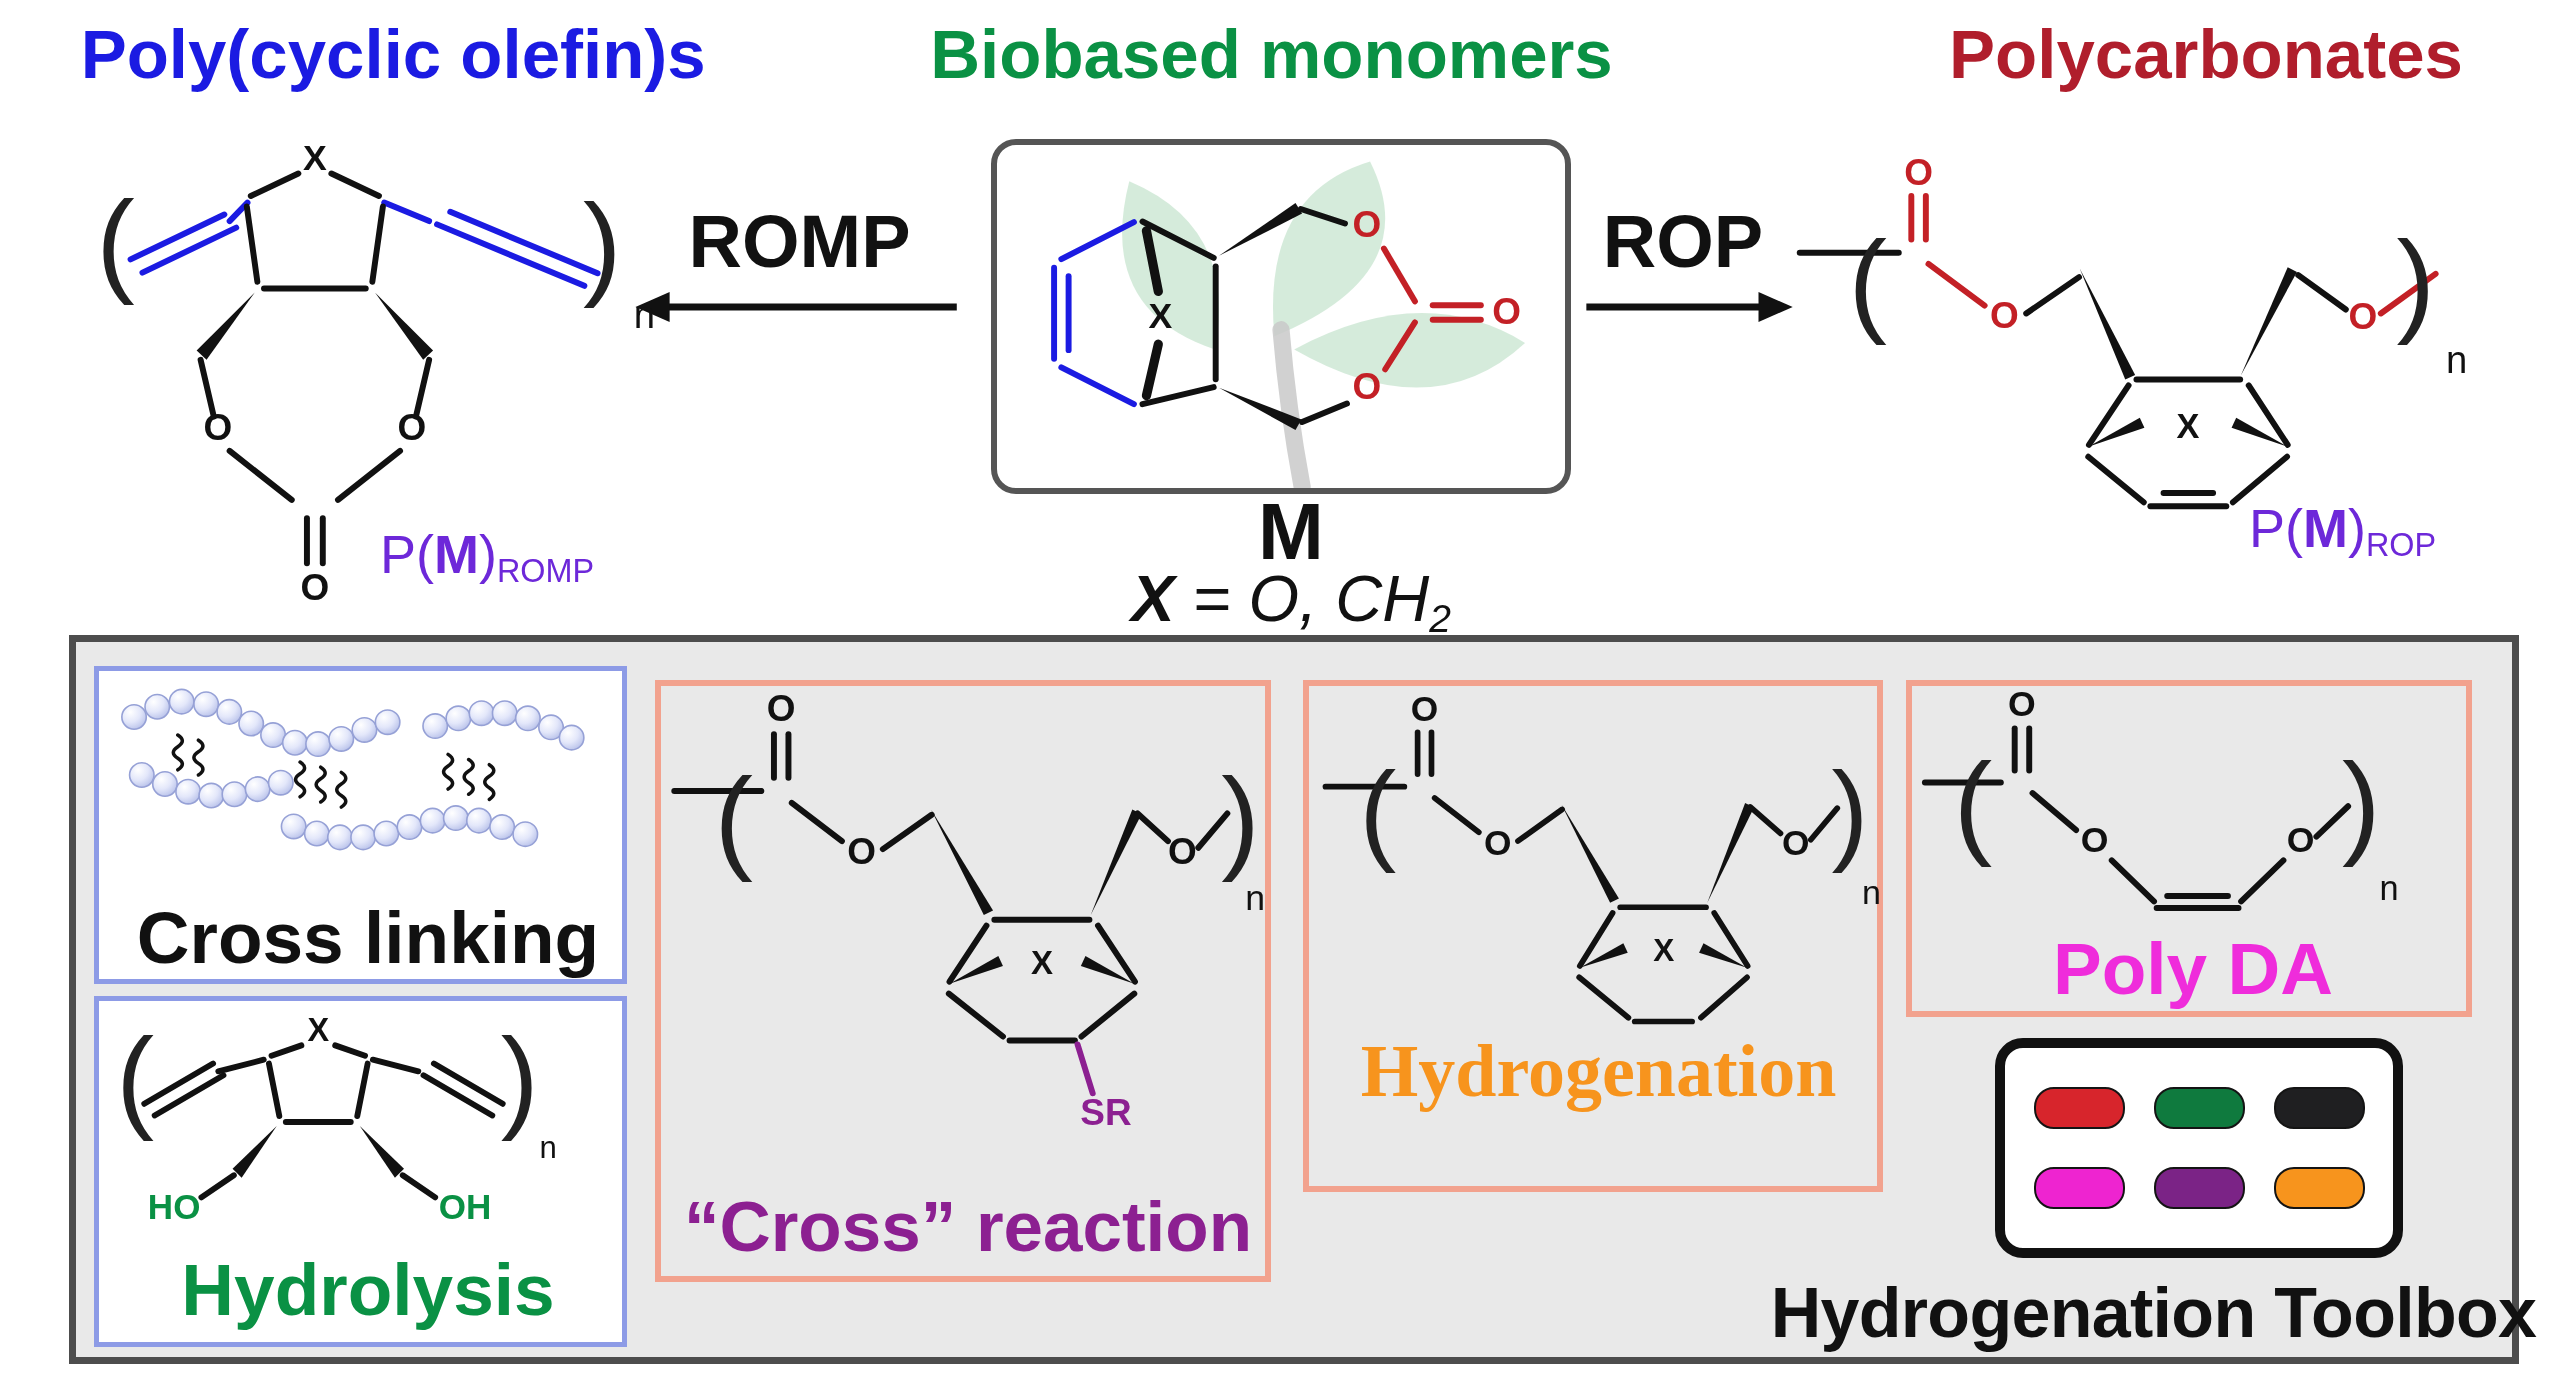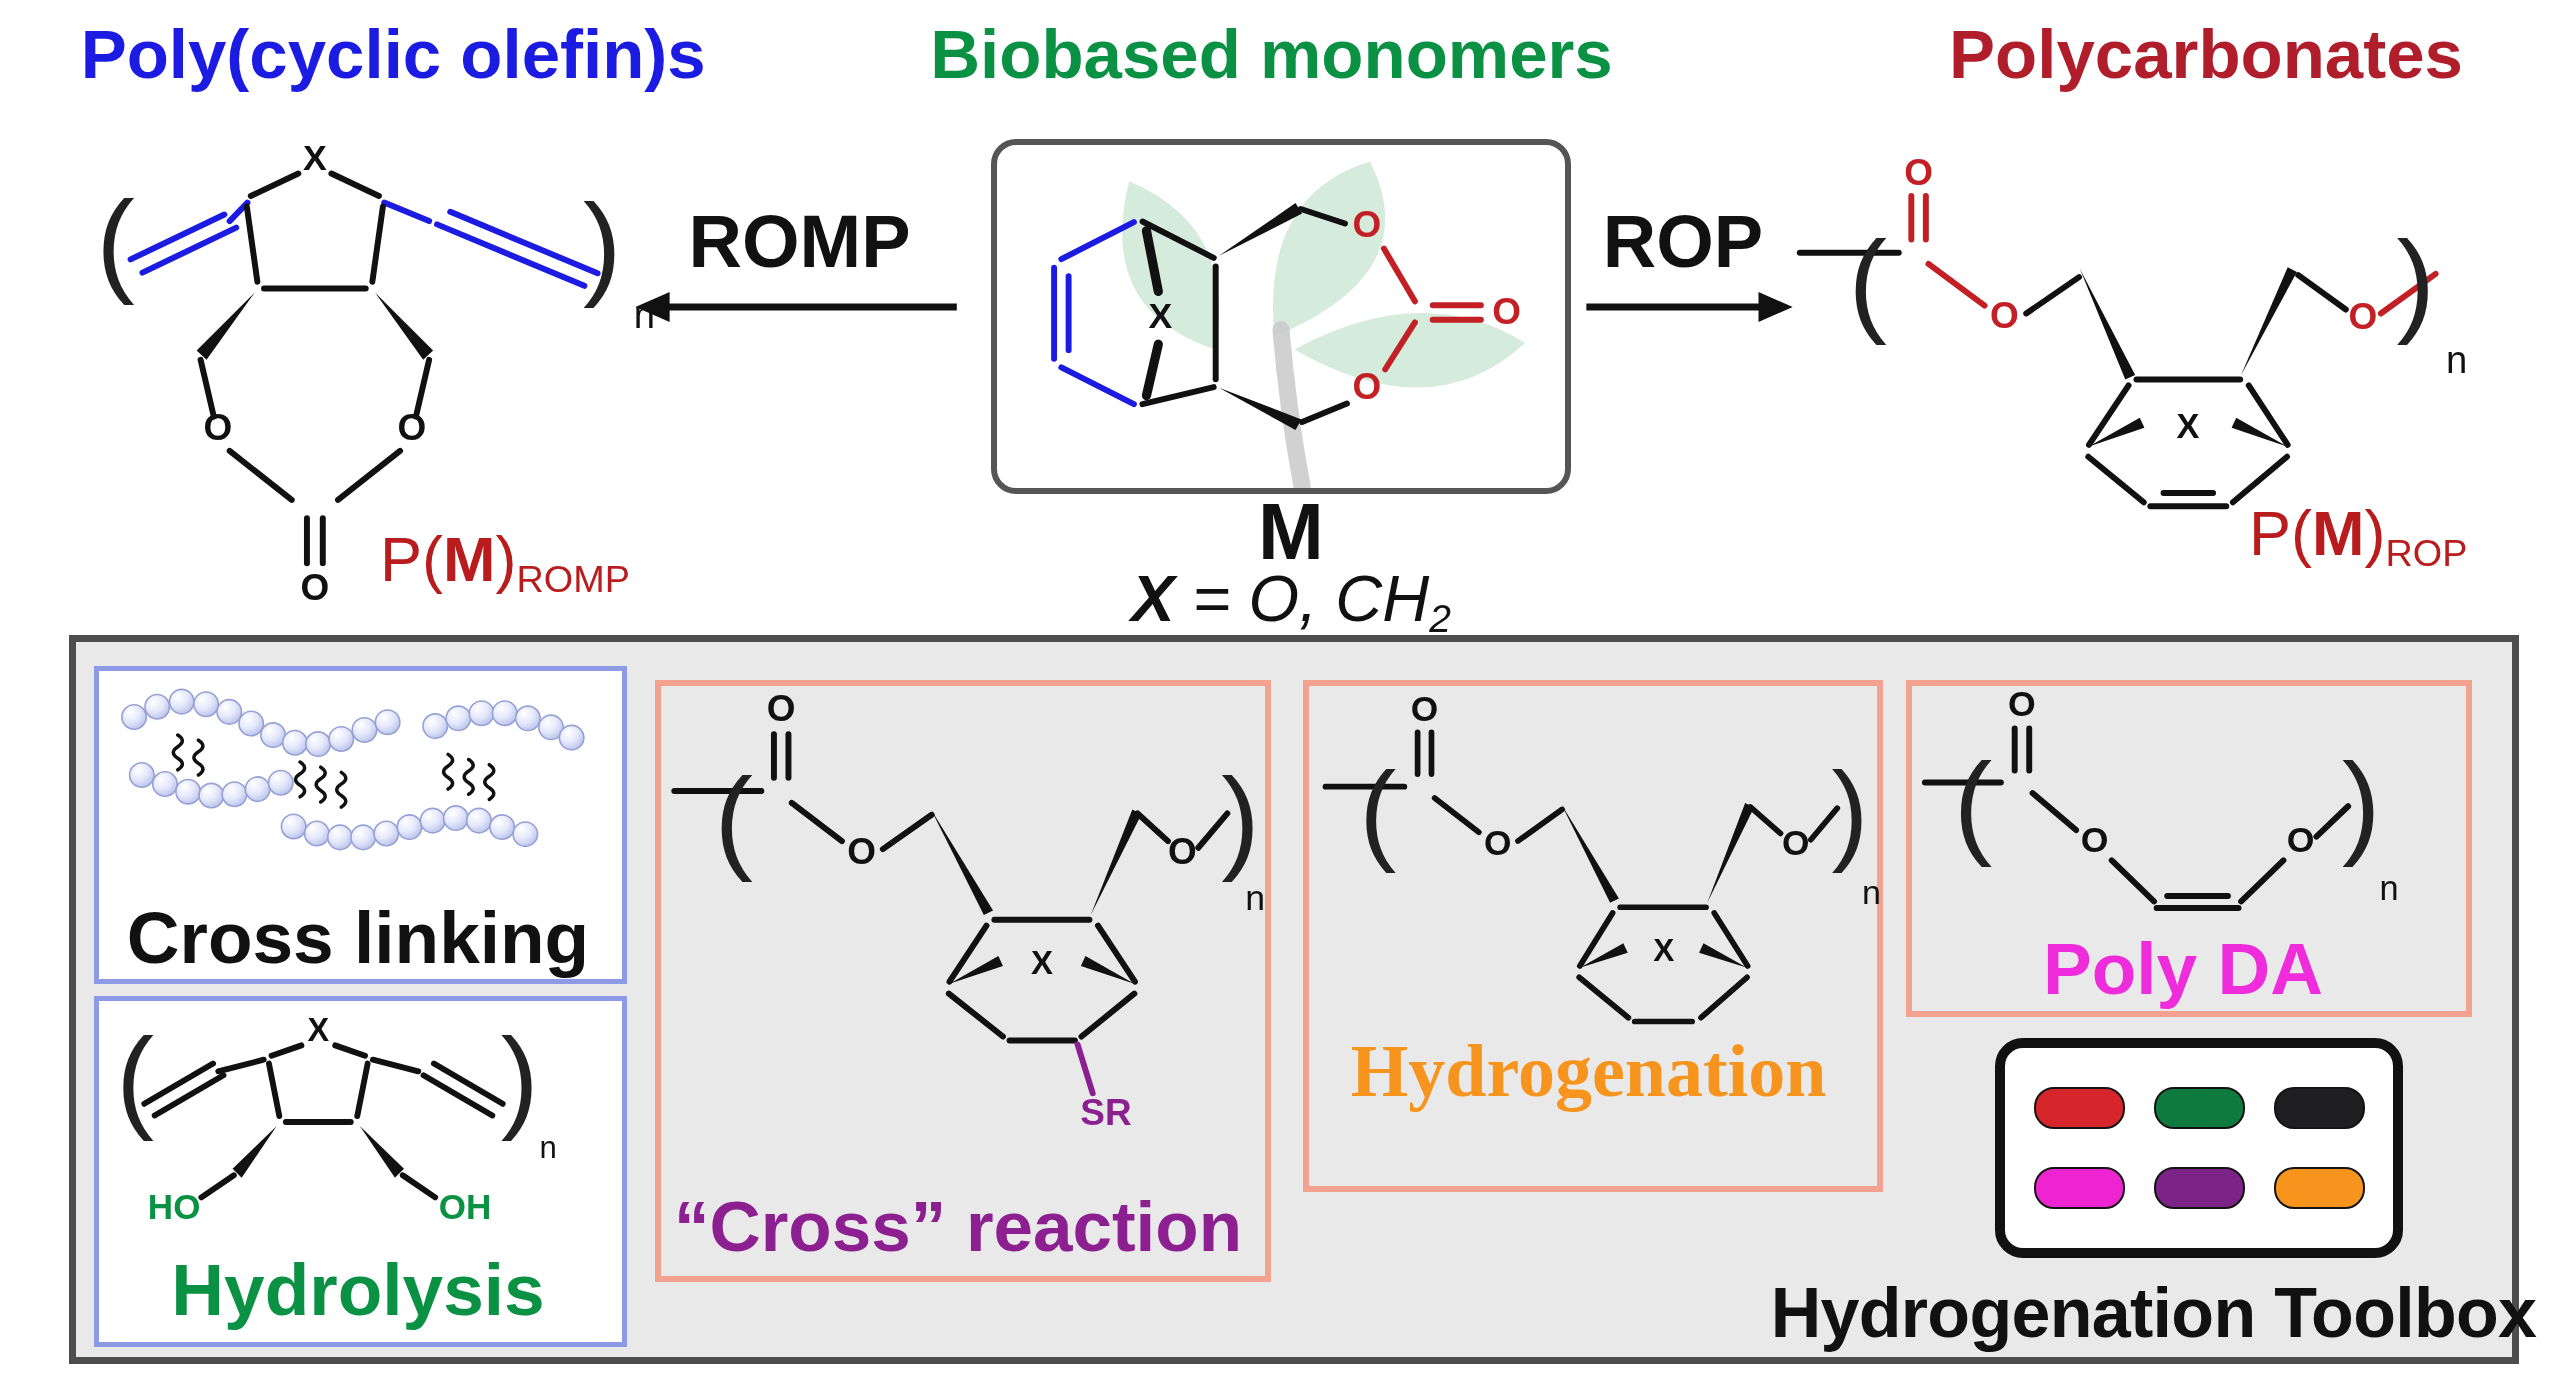--- a/index.html
+++ b/index.html
@@ -4,36 +4,36 @@
 <style>
   html,body{margin:0;padding:0;}
   body{
     width:2576px;height:1387px;position:relative;background:#ffffff;
     font-family:"Liberation Sans",sans-serif;color:#111;overflow:hidden;
   }
   .abs{position:absolute;}
   .ctr{text-align:center;}
   .ttl{font-weight:bold;font-size:69px;line-height:1.05;}
   .rx-label{font-weight:bold;font-size:74px;color:#111;}
-  .prod-label{font-size:63px;color:#b91c1c;white-space:nowrap;}
+  .prod-label{font-size:54px;color:#6d28d9;white-space:nowrap;}
   .prod-label b{font-weight:bold;}
   .subsc{font-size:0.6em;vertical-align:-0.28em;}
   .mono-box{
     background:#ffffff;border:6px solid #555;border-radius:25px;overflow:hidden;
   }
   .m-label{font-weight:bold;font-size:79px;}
   .xdef{font-size:65px;font-style:italic;}
   .xdef b{font-weight:bold;}
   .panel{
     background:var(--graybox,#e9e9e9);
     border:7.3px solid var(--panelborder,#4d4d4d);
   }
   .bluebox{background:#ffffff;border:5.3px solid var(--periwinkle,#8d9be6);}
   .salmonbox{border:6px solid var(--salmon,#f2a28e);}
-  .cap{font-weight:bold;white-space:nowrap;}
+  .cap{font-weight:bold;white-space:nowrap;padding-left:10px;}
   .cap-cross{font-size:73px;color:#111;}
   .cap-hydro{font-size:73px;color:var(--green,#0a9144);}
   .cap-click{font-size:71px;color:var(--purple,#8c2091);}
   .cap-hydrog{font-size:74px;color:var(--orange,#f7941d);}
   .cap-retro{font-size:73px;color:var(--magenta,#ef2cdb);}
   .legend{
     background:#ffffff;border:10px solid #111;border-radius:28px;
     display:flex;flex-direction:column;justify-content:space-evenly;align-items:center;
   }
   .pill-row{display:flex;gap:29px;}

